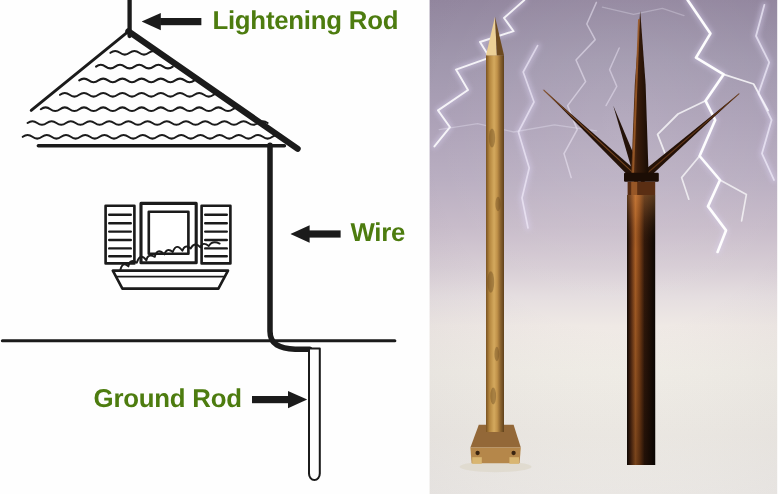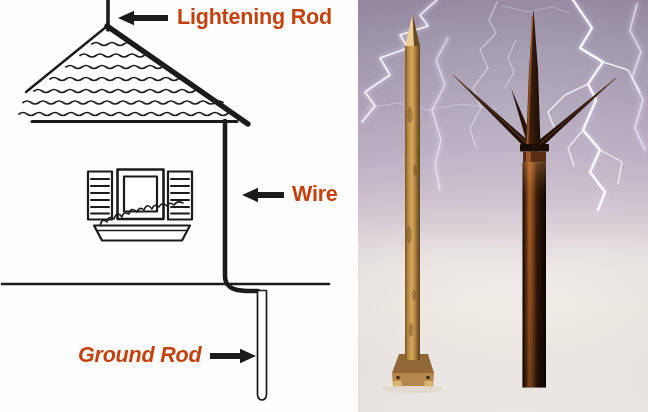--- a/index.html
+++ b/index.html
@@ -6,29 +6,29 @@
   .stage{
     position:relative;width:648px;height:412px;overflow:hidden;
     background:#ffffff;font-family:"Liberation Sans",sans-serif;
   }
   .panel-left{
     position:absolute;left:0;top:0;width:358px;height:412px;background:#fefefe;
   }
   .panel-left svg.diagram{position:absolute;left:0;top:0;}
   .label{
     position:absolute;display:flex;align-items:center;height:28px;
-    color:#c2410c;font-weight:bold;font-size:21.5px;letter-spacing:-0.2px;white-space:nowrap;
+    color:#4d7c0f;font-weight:bold;font-size:21.5px;letter-spacing:-0.2px;white-space:nowrap;
   }
   .label .arr{flex:0 0 auto;}
   .label .txt{line-height:1;}
   .lbl-lightning{left:118px;top:4px;}
   .lbl-lightning .txt{margin-left:9px;}
   .lbl-wire{left:242px;top:181px;text-align:right;}
   .lbl-wire .txt{margin-left:8px;}
-  .lbl-ground{left:78px;top:342px;font-style:italic;}
+  .lbl-ground{left:78px;top:319px;}
   .lbl-ground .arr{margin-left:9px;}
   .panel-right{
     position:absolute;left:358px;top:0;width:290px;height:412px;
     background:
       radial-gradient(120% 90% at 55% 26%, rgba(255,255,255,.10) 0%, rgba(255,255,255,0) 45%, rgba(75,62,88,.12) 100%),
       linear-gradient(180deg,#93879f 0%,#a097ad 12%,#aca1b7 24%,#b9aec1 36%,#c8bcca 46%,#d7cdd5 54%,#e5dee0 60%,#efe9e5 66%,#f2efe8 75%,#f3f0e9 88%,#f8f6f0 100%);
   }
   .panel-right svg.photo{position:absolute;left:0;top:0;}
 </style>
 </head>

